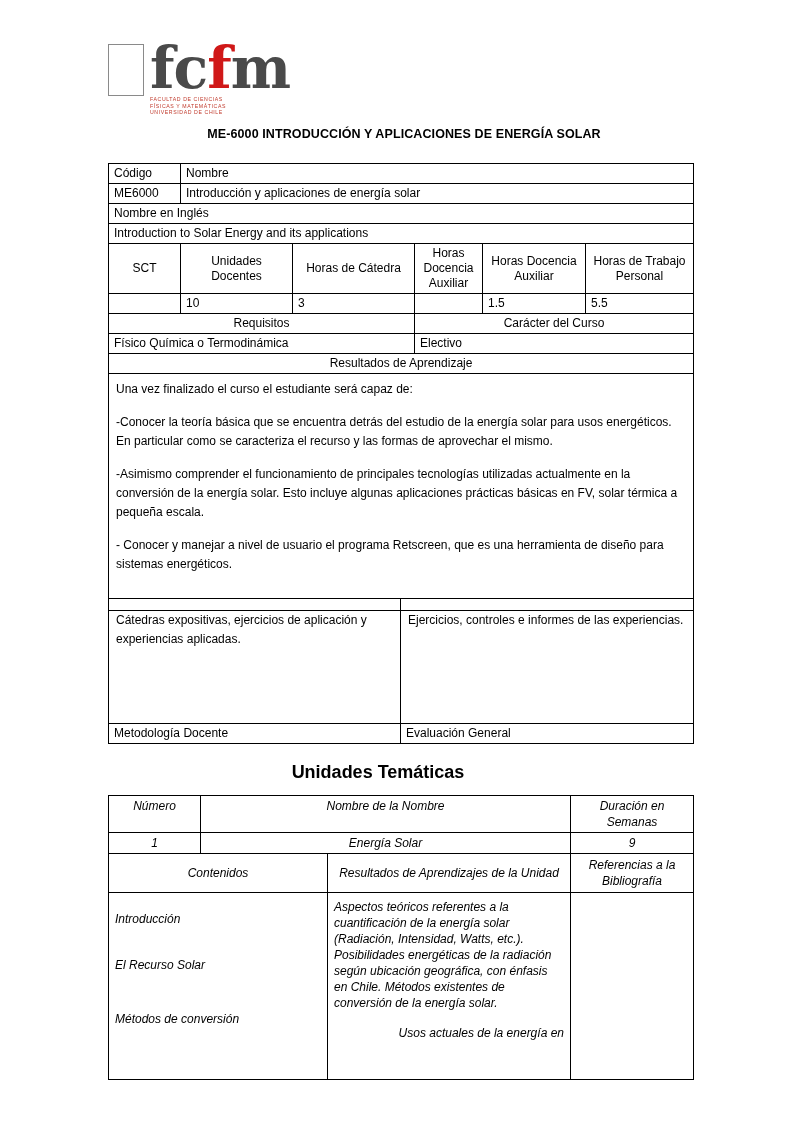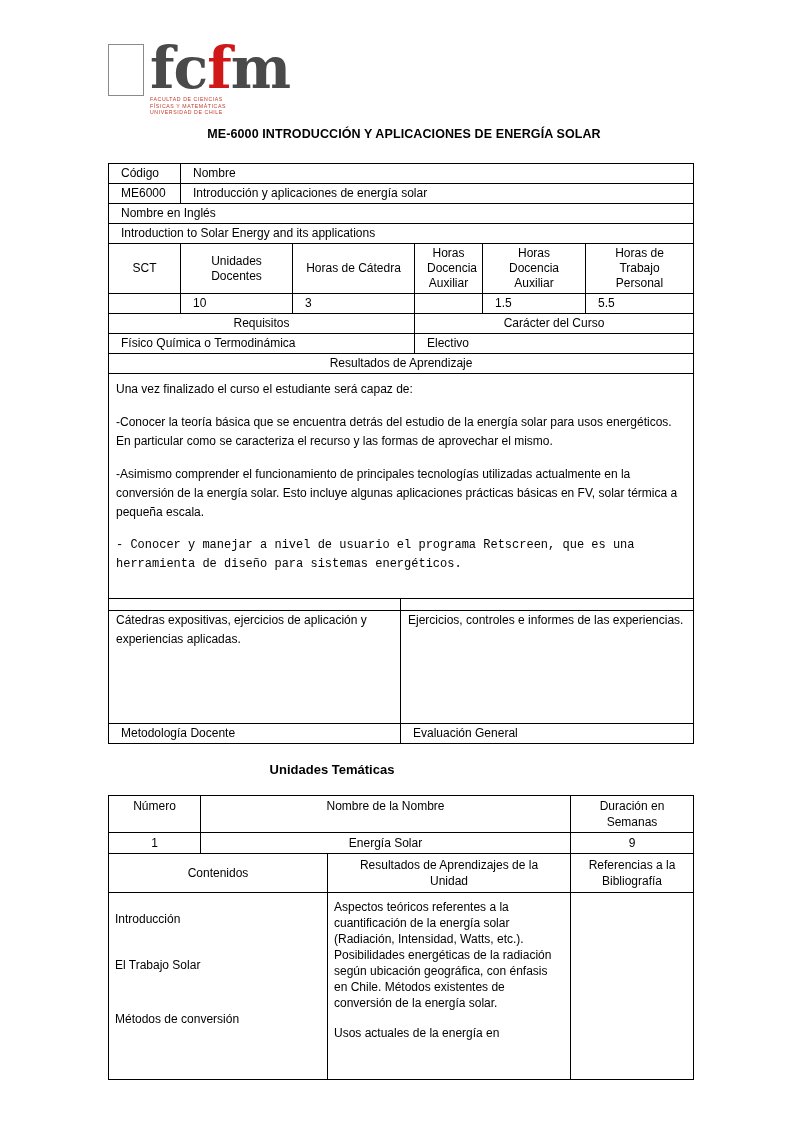--- a/index.html
+++ b/index.html
@@ -78,21 +78,21 @@
   }
 
   
   table {
     border-collapse: collapse;
     table-layout: fixed;
     font-size: 12px;
   }
   table td {
     border: 1px solid #000000;
-    padding: 2px 12px;
+    padding: 2px 5px;
     vertical-align: top;
     line-height: 15px;
   }
   .tbl-main {
     position: absolute;
     left: 108px;
     top: 163px;
     width: 585px;
   }
   .ctr { text-align: center; }
@@ -101,66 +101,67 @@
 
   .rows-cell {
     height: 224px;
     vertical-align: top;
     padding: 6px 7px;
   }
   .rows-cell p {
     margin: 0 0 14px 0;
     line-height: 19px;
   }
-  .rows-cell p:last-child { margin-bottom: 0; font-family: Liberation Mono, monospace; }
+  .rows-cell p:last-child { margin-bottom: 0; }
 
   .tbl-meto {
     position: absolute;
     left: 108px;
     top: 598px;
     width: 585px;
   }
   .meto-body {
     height: 100px;
     padding: 12px 7px;
     line-height: 19px;
   }
 
   .unidades-title {
     position: absolute;
     left: 0;
     top: 762px;
     width: 664px;
     text-align: center;
-    font-size: 13px;
+    font-size: 18px;
     font-weight: bold;
+    padding-left: 46px;
   }
 
   .tbl-unid {
     position: absolute;
     left: 108px;
     top: 795px;
     width: 585px;
   }
-  .tbl-unid td { line-height: 16px; }
+  .tbl-unid td { line-height: 16px; font-style: italic; }
   .cont-cell {
     height: 150px;
     vertical-align: top;
     padding: 18px 6px;
   }
   .cont-cell .sp1 { margin: 0 0 30px 0; }
   .cont-cell .sp2 { margin: 0 0 38px 0; }
   .cont-cell .sp3 { margin: 0; }
   .res-cell {
     vertical-align: top;
     padding: 6px 6px;
     line-height: 16px;
   }
   .res-cell p { margin: 0; }
-  .res-cell .gap { margin-top: 14px; }
+  .res-cell .gap { margin-top: 14px; text-align: right; }
 </style>
 </head>
 <body>
 
 <div class="page">
 
   <div class="logo-block">
     <div class="logo-mark"></div>
     <div class="logo-text"><span class="f1">f</span><span class="c">c</span><span class="f2">f</span><span class="m">m</span></div>
     <div class="logo-sub">
@@ -272,21 +273,21 @@
         <td class="ctr">9</td>
       </tr>
       <tr>
         <td class="ctr vmid" colspan="2" style="height:34px">Contenidos</td>
         <td class="ctr vmid" style="height:34px">Resultados de Aprendizajes de la Unidad</td>
         <td class="ctr vmid" style="height:34px">Referencias a la Bibliografía</td>
       </tr>
       <tr>
         <td class="cont-cell" colspan="2">
           <p class="sp1">Introducción</p>
-          <p class="sp2">El Trabajo Solar</p>
+          <p class="sp2">El Recurso Solar</p>
           <p class="sp3">Métodos de conversión</p>
         </td>
         <td class="res-cell">
           <p>Aspectos teóricos referentes a la cuantificación de la energía solar (Radiación, Intensidad, Watts, etc.). Posibilidades energéticas de la radiación según ubicación geográfica, con énfasis en Chile. Métodos existentes de conversión de la energía solar.</p>
           <p class="gap">Usos actuales de la energía en</p>
         </td>
         <td></td>
       </tr>
     </tbody>
   </table>

